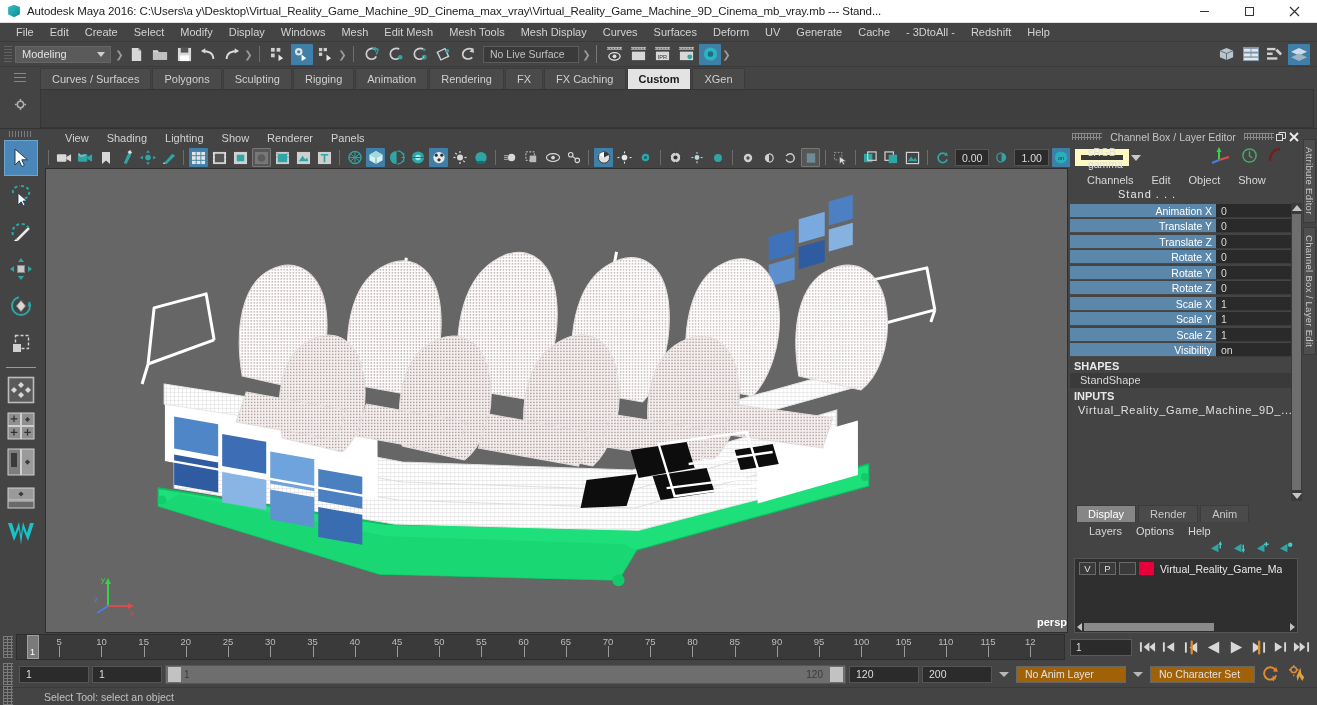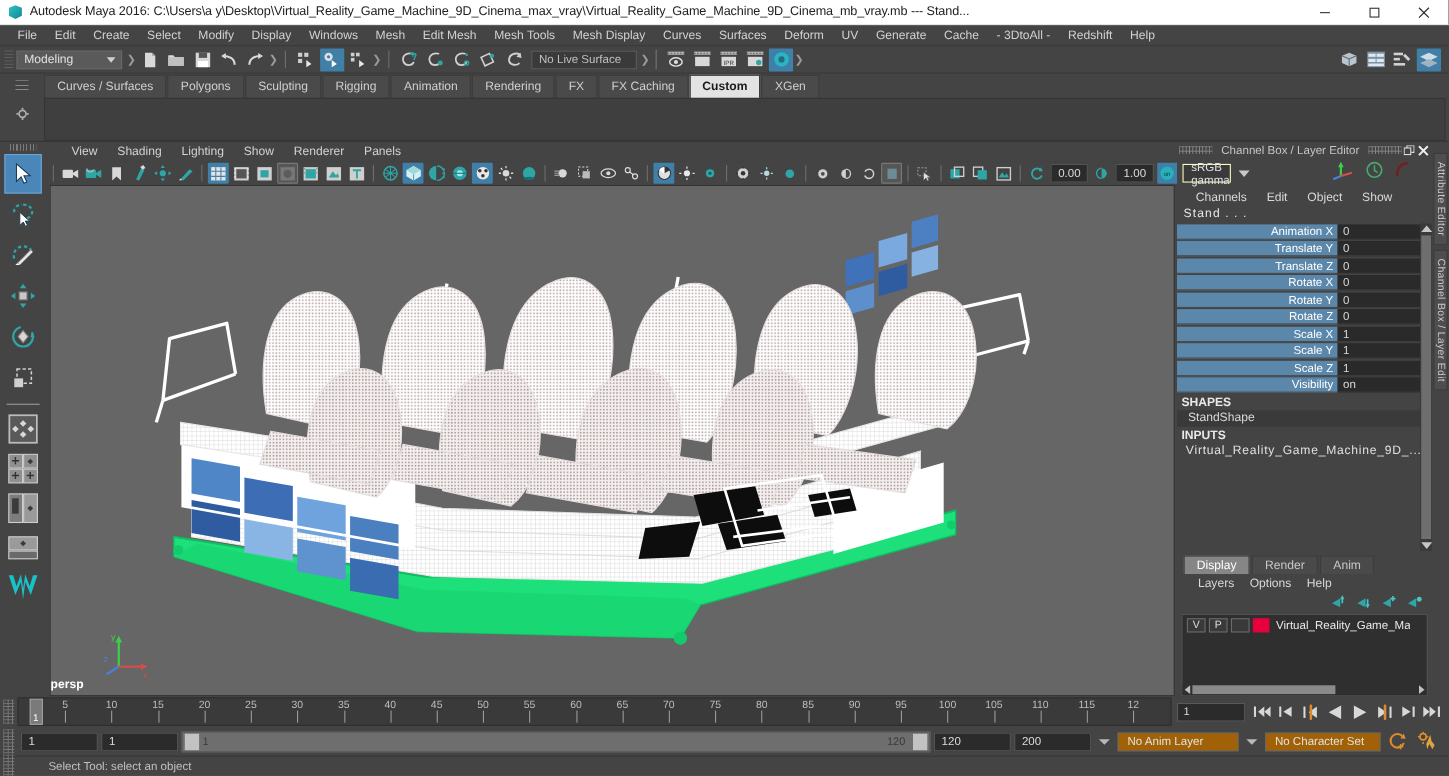--- a/index.html
+++ b/index.html
@@ -79,21 +79,21 @@
   .livesurface {
     width: 96px; height: 17px; background: #3a3a3a; border: 1px solid #5c5c5c;
     display: flex; align-items: center; padding-left: 6px; font-size: 10.5px; color: #c0c0c0;
     margin: 0 3px;
   }
   .numfield {
     height: 17px; background: #2b2b2b; border: 1px solid #555; display:flex; align-items:center;
     padding: 0 6px; font-size: 10.5px; color: #dcdcdc; margin: 0 2px;
   }
   .gamma-field {
-    width: 150px; height: 17px; background: #3a3a3a; border: 1px solid #fef9c3;
+    width: 150px; height: 17px; background: #3a3a3a; border: 6px solid #fef9c3;
     display:flex; align-items:center; padding-left: 7px; font-size: 10.5px; color: #e0e0e0;
     position: relative; margin-left: 3px;
   }
   .gamma-arrow { position: absolute; right: -18px; width: 0; height: 0;
     border-left: 5px solid transparent; border-right: 5px solid transparent; border-top: 6px solid #c8c8c8; }
   .statusline .right-icons { position: absolute; right: 6px; display: flex; align-items: center; }
 
   
   .shelf-wrap { flex: 0 0 62px; background: #444; display: flex; border-bottom: 1px solid #333; }
   .shelf-left { width: 40px; flex: 0 0 40px; display:flex; flex-direction: column; align-items:center; }
@@ -133,39 +133,39 @@
   .vp-toolbar { height: 21px; flex: 0 0 21px; display:flex; align-items:center; background:#444; padding-left: 2px; }
   .vbtn { width: 19px; height: 19px; display:flex; align-items:center; justify-content:center; flex:0 0 19px; margin: 0 1px; border-radius:1px; }
   .vbtn.on { background: #3f7fa8; }
   .vbtn.on2 { background: #565656; border: 1px solid #777; }
   .vsep { width:1px; height: 15px; background:#6d6d6d; margin: 0 4px; flex:0 0 1px; }
   .viewport {
     flex: 1 1 auto; background: #666666; position: relative; border: 1px solid #2e2e2e; margin: 0 2px 0 3px;
     overflow: hidden;
   }
   .persp-label {
-    position: absolute; bottom: 4px; left: 0; right: 0; text-align: left;
+    position: absolute; bottom: 4px; left: 0; right: 0; text-align: right;
     font-size: 11px; color: #ffffff; font-weight: bold;
   }
   .axis-gizmo { position: absolute; left: 48px; bottom: 16px; width: 44px; height: 44px; }
 
   
   .cbcol { width: 247px; flex: 0 0 247px; background: #444; display:flex; }
   .cbmain { flex: 1 1 auto; display: flex; flex-direction: column; min-width: 0; }
   .cb-titlebar { height: 15px; display:flex; align-items:center; background:#444; padding: 0 2px; }
   .cb-dots { width: 30px; height: 7px;
     background-image: repeating-linear-gradient(to right,#8a8a8a 0 1px, transparent 1px 3px),
                       repeating-linear-gradient(to bottom,#8a8a8a 0 1px, transparent 1px 4px);
     background-size: 3px 4px; }
   .cb-title { flex: 1; text-align: center; font-size: 10.5px; color: #c4c4c4; white-space:nowrap; }
   .cb-winbtn { width: 13px; height: 13px; display:flex; align-items:center; justify-content:center; color:#ddd; font-size:10px; }
   .cb-gizmo-row { height: 24px; display:flex; align-items:center; justify-content:flex-end; padding-right: 20px; gap: 10px; }
   .cb-menu { height: 18px; display:flex; align-items:flex-end; padding-left: 8px; }
   .cb-menu .cm { font-size: 11px; color: #d8d8d8; padding: 0 9px; }
-  .cb-objname { font-size: 11px; color: #e6e6e6; padding: 2px 0 3px 6px; letter-spacing: 1px; }
+  .cb-objname { font-size: 11px; color: #e6e6e6; padding: 2px 0 3px 6px; letter-spacing: 1px; margin-left: 42px; }
   .cb-attrlist { flex: 1 1 auto; min-width: 0; }
   .cb-row { height: 15.5px; display: flex; align-items: center; }
   .cb-name {
     flex: 0 0 146px; background: #5b87ab; color: #ffffff; height: 14px; line-height: 14px;
     text-align: right; padding-right: 4px; font-size: 10.5px; border-bottom: 1px solid #4a4a4a;
   }
   .cb-val { flex: 1 1 auto; background: #2a2a2a; color: #d8d8d8; height: 14px; line-height: 14px;
     padding-left: 5px; font-size: 10.5px; border-bottom: 1px solid #3c3c3c; }
   .cb-section { font-size: 11px; color: #e8e8e8; font-weight: bold; padding: 2px 0 1px 4px; background:#444; }
   .cb-subitem { font-size: 11px; color: #d8d8d8; padding: 1px 0 2px 10px; background: #3a3a3a; }

